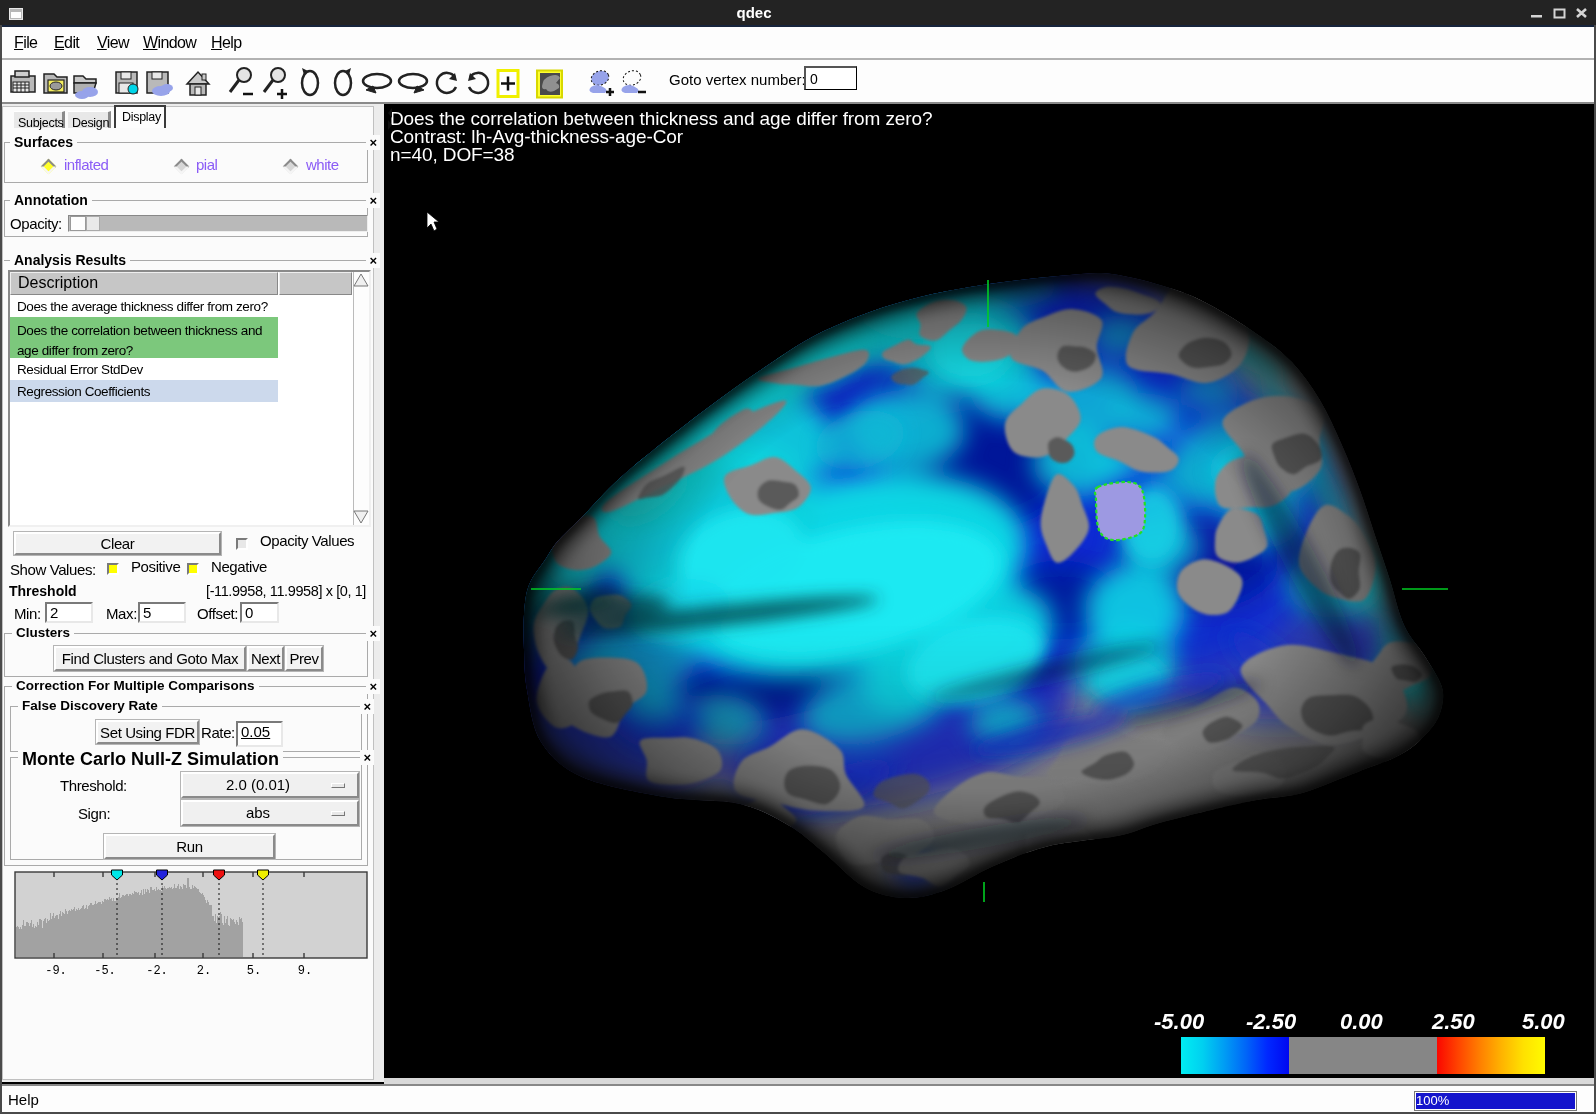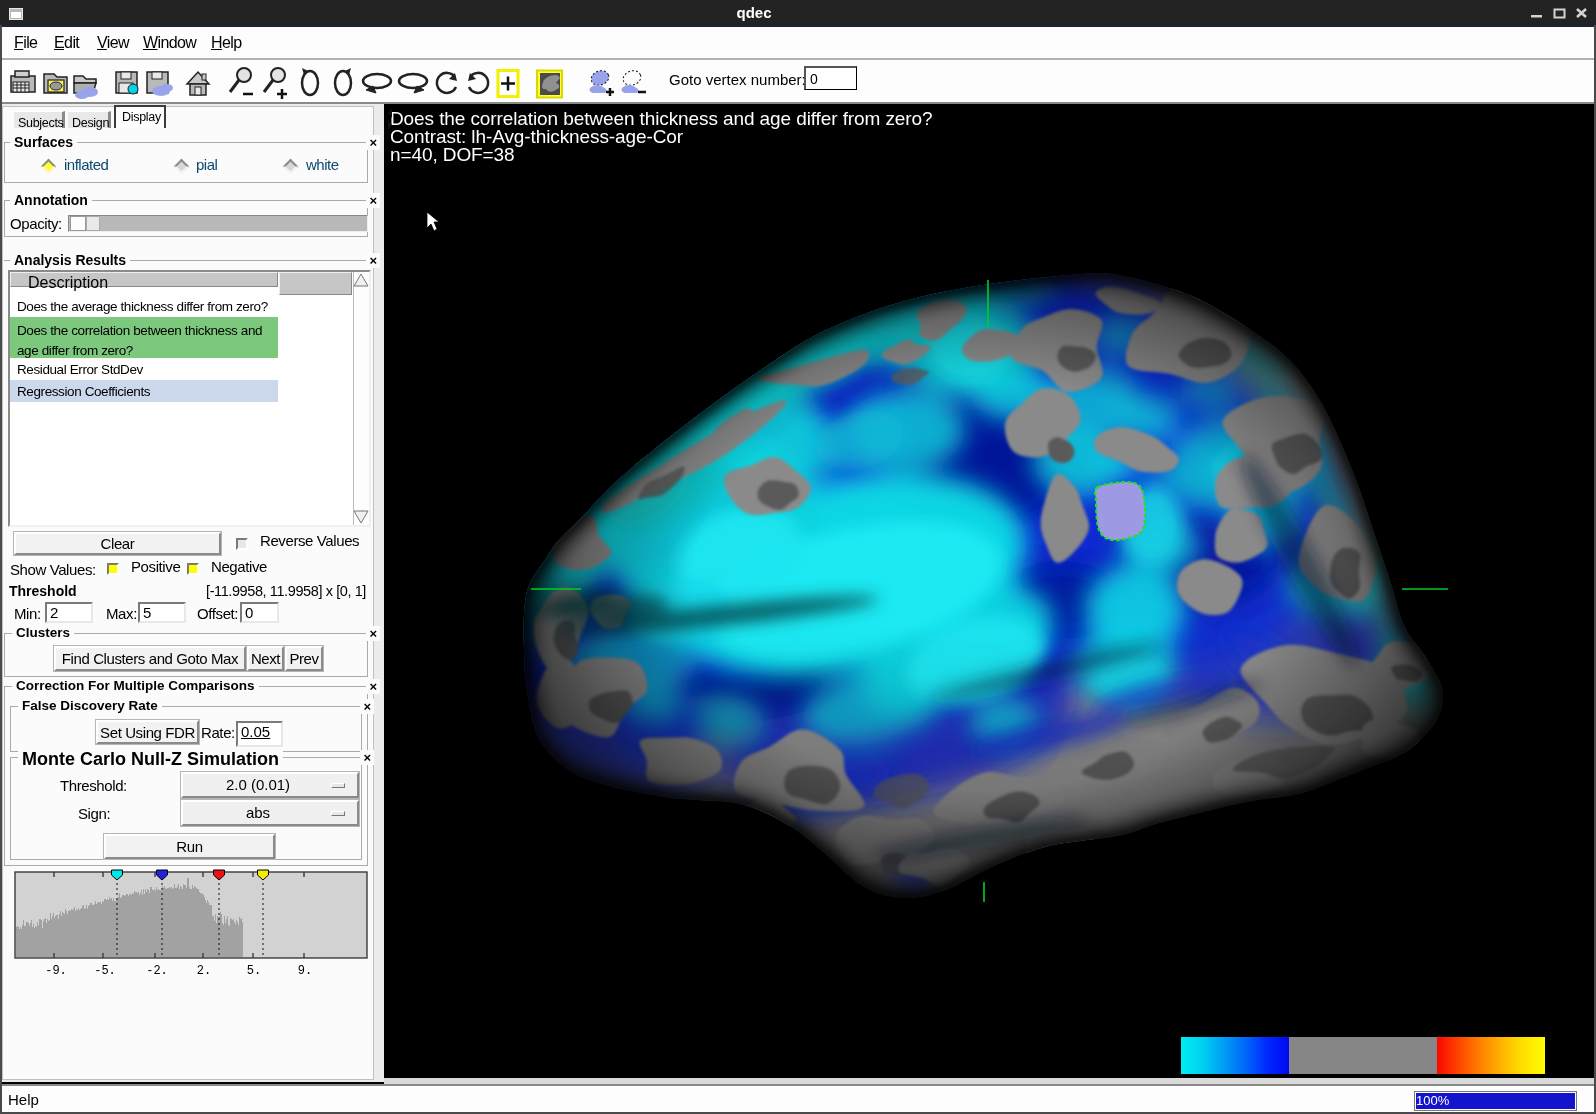--- a/index.html
+++ b/index.html
@@ -28,21 +28,21 @@
 
 .tab { position:absolute; top:7px; background:#e8e8e8; border-right:3px solid #8a8a8a; border-top:1px solid #fff; font-size:12.5px; letter-spacing:-0.3px; padding:4px 0 0 4px; height:17px; color:#000; white-space:nowrap; }
 .tab.active { background:#fdfdfd; border:2px solid #3a3a3a; border-bottom:none; height:23px; top:1px; padding:3px 6px 0 6px; z-index:3; }
 
 .group { position:absolute; left:4px; width:364px; border:1px solid #aaa; border-top:none; background:#fbfbfb; }
 .group .gtop { position:absolute; left:0px; top:0px; width:100%; height:1px; background:#aaa; }
 .glabel { position:absolute; font-weight:bold; font-size:14px; background:#fbfbfb; padding:0 4px; color:#000; z-index:2; }
 .gx { position:absolute; right:4px; font-size:13px; font-weight:bold; background:#fbfbfb; padding:0 3px; color:#000; z-index:2; }
 .diamond { position:absolute; width:11px; height:11px; transform:rotate(45deg); background:#d7d7d7; border:2px solid; border-color:#8a8a8a #f5f5f5 #f5f5f5 #8a8a8a; }
 .diamond.sel { background:#ffff2a; }
-.rlabel { position:absolute; font-size:15px; letter-spacing:-0.5px; color:#0c4a6e; }
+.rlabel { position:absolute; font-size:15px; letter-spacing:-0.5px; color:#8b5cf6; }
 .btn3d { position:absolute; letter-spacing:-0.4px; background:#f2f2f2; border:2px solid; border-color:#ffffff #8a8a8a #8a8a8a #ffffff; outline:1px solid #b5b5b5; font-size:15px; color:#000; text-align:center; white-space:nowrap; overflow:hidden; }
 .input3d { position:absolute; background:#fff; border:2px solid; border-color:#7a7a7a #e8e8e8 #e8e8e8 #7a7a7a; font-size:15px; color:#000; padding-left:3px; }
 .cb { position:absolute; width:12px; height:12px; border:2px solid; border-color:#7a7a7a #ffffff #ffffff #7a7a7a; background:#e8e8e8; }
 .cb.yellow { background:#ffff00; }
 .lbl { position:absolute; font-size:15px; letter-spacing:-0.4px; color:#000; }
 .lblb { position:absolute; font-size:14px; font-weight:bold; color:#000; }
 .dd { position:absolute; background:#f0f0f0; border:2px solid; border-color:#ffffff #8a8a8a #8a8a8a #ffffff; outline:1px solid #b5b5b5; font-size:15px; color:#000; text-align:center; padding-right:24px; }
 .dd .mark { position:absolute; right:12px; top:9px; width:14px; height:5px; background:#e8e8e8; border:1px solid; border-color:#fff #777 #777 #fff; }
 </style>
 </head>
@@ -157,20 +157,27 @@
 <path d="M638 30 h8" stroke="#111" stroke-width="2.5"></path>
 </g>
     </svg>
   <div class="gv">Goto vertex number:</div>
   <div class="gvi">0</div>
 </div>
 <div id="vp">
   <div class="ovtext" style="top:4px">Does the correlation between thickness and age differ from zero?</div>
   <div class="ovtext" style="top:22px">Contrast: lh-Avg-thickness-age-Cor</div>
   <div class="ovtext" style="top:40px">n=40, DOF=38</div>
+  <div style="position:absolute; left:760px; top:905px; width:440px; height:26px; color:#fff; font-weight:bold; font-style:italic; font-size:22px;">
+    <span style="position:absolute;left:10px">-5.00</span>
+    <span style="position:absolute;left:102px">-2.50</span>
+    <span style="position:absolute;left:196px">0.00</span>
+    <span style="position:absolute;left:288px">2.50</span>
+    <span style="position:absolute;left:378px">5.00</span>
+  </div>
   <div style="position:absolute; left:797px; top:933px; width:108px; height:37px; background:linear-gradient(to right,#00eef2,#00d0f0,#009df4,#0066f8,#0028ff,#0008f0);"></div>
   <div style="position:absolute; left:905px; top:933px; width:148px; height:37px; background:#868686;"></div>
   <div style="position:absolute; left:1053px; top:933px; width:108px; height:37px; background:linear-gradient(to right,#fb0700,#ff4500,#ff8000,#ffb400,#ffe100,#fffb00);"></div>
   <svg id="brain" width="1212" height="974" style="position:absolute;left:0;top:0">
       <defs>
 <radialGradient id="gbase" cx="48%" cy="42%" r="65%">
   <stop offset="0%" stop-color="#a0a0a0"></stop>
           <stop offset="55%" stop-color="#929292"></stop>
   <stop offset="80%" stop-color="#7c7c7c"></stop>
           <stop offset="100%" stop-color="#5e5e5e"></stop>
@@ -418,38 +425,38 @@
   <div style="position:absolute; left:70px; top:112px; width:16px; height:15px; background:#fdfdfd; border:1px solid #999;"></div>
   <div style="position:absolute; left:86px; top:112px; width:14px; height:15px; background:#e9e9e9; border:1px solid #aaa;"></div>
 
   <div class="group" style="top:156px; height:273px; border:none">
       <div class="gtop"></div>
     </div>
   <div class="glabel" style="left:10px; top:148px">Analysis Results</div>
   <div class="gx" style="top:149px">×</div>
 
   <div style="position:absolute; left:8px; top:166px; width:363px; height:257px; background:#fff; border:2px solid; border-color:#8a8a8a #f0f0f0 #f0f0f0 #8a8a8a;"></div>
-  <div style="position:absolute; left:10px; top:168px; width:268px; height:15px; background:#c6c6c6; border:1px solid; border-color:#eee #888 #888 #eee; font-size:16px; padding:1px 0 0 17px;">Description</div>
+  <div style="position:absolute; left:10px; top:168px; width:268px; height:23px; background:#c6c6c6; border:1px solid; border-color:#eee #888 #888 #eee; font-size:16px; padding:1px 0 0 7px;">Description</div>
   <div style="position:absolute; left:279px; top:168px; width:73px; height:23px; background:#c6c6c6; border:1px solid; border-color:#eee #888 #888 #eee;"></div>
   <div class="lbl" style="left:17px; top:195px; font-size:13.5px;">Does the average thickness differ from zero?</div>
   <div style="position:absolute; left:10px; top:213px; width:268px; height:41px; background:#7cc87c;"></div>
   <div class="lbl" style="left:17px; top:217px; font-size:13.5px; width:264px; line-height:20px;">Does the correlation between thickness and age differ from zero?</div>
   <div class="lbl" style="left:17px; top:258px; font-size:13.5px;">Residual Error StdDev</div>
   <div style="position:absolute; left:10px; top:276px; width:268px; height:22px; background:#ccd9ec;"></div>
   <div class="lbl" style="left:17px; top:280px; font-size:13.5px;">Regression Coefficients</div>
 
   <div style="position:absolute; left:353px; top:168px; width:16px; height:253px; background:#fdfdfd; border-left:1px solid #bbb;"></div>
   <svg style="position:absolute; left:353px; top:168px;" width="16" height="253">
     <path d="M8 2 L15 14 L1 14 Z" fill="#f0f0f0" stroke="#777"></path>
     <path d="M1 239 L15 239 L8 251 Z" fill="#f0f0f0" stroke="#777"></path>
   </svg>
 
   <div class="btn3d" style="left:14px; top:428px; width:207px; height:23px; padding-top:1px;">Clear</div>
   <div class="cb" style="left:236px; top:434px;"></div>
-  <div class="lbl" style="left:260px; top:428px;">Reverse Values</div>
+  <div class="lbl" style="left:260px; top:428px;">Opacity Values</div>
 
   <div class="lbl" style="left:10px; top:457px;">Show Values:</div>
   <div class="cb yellow" style="left:107px; top:459px;"></div>
   <div class="lbl" style="left:131px; top:454px;">Positive</div>
   <div class="cb yellow" style="left:187px; top:459px;"></div>
   <div class="lbl" style="left:211px; top:454px;">Negative</div>
 
   <div class="lblb" style="left:9px; top:479px;">Threshold</div>
   <div class="lbl" style="left:206px; top:479px; font-size:14.5px;">[-11.9958, 11.9958] x [0, 1]</div>
   <div class="lbl" style="left:14px; top:501px;">Min:</div>

